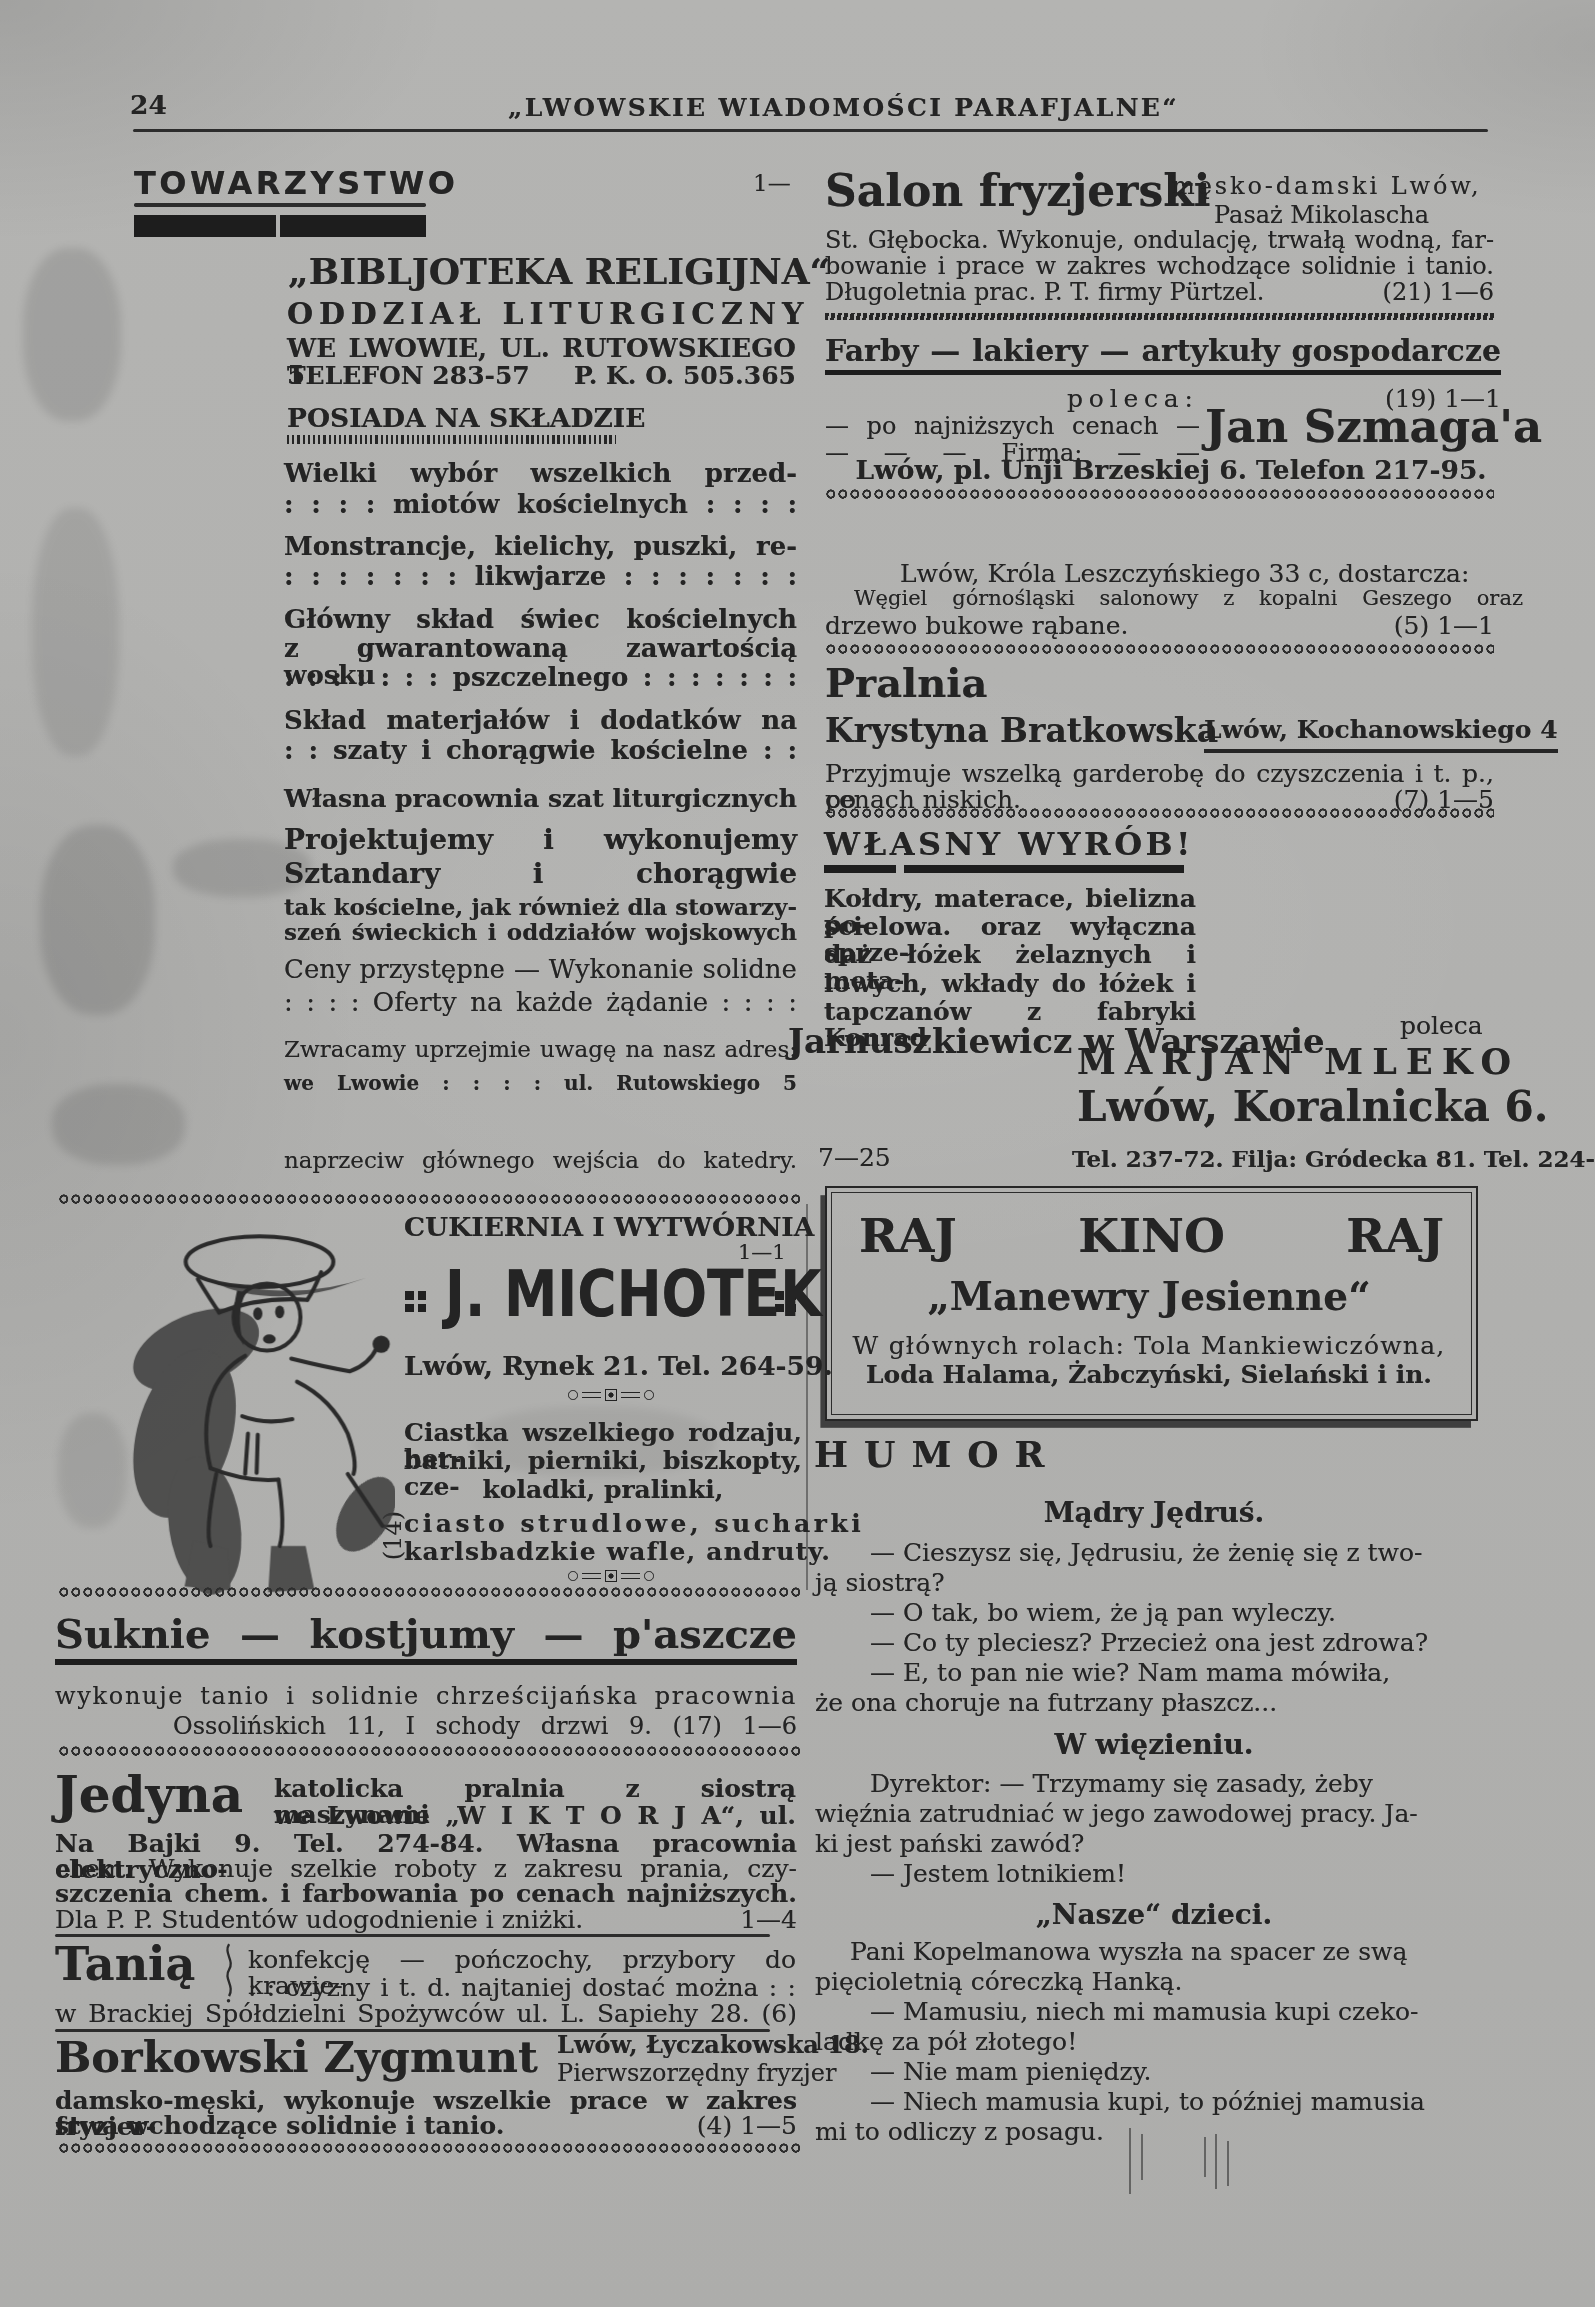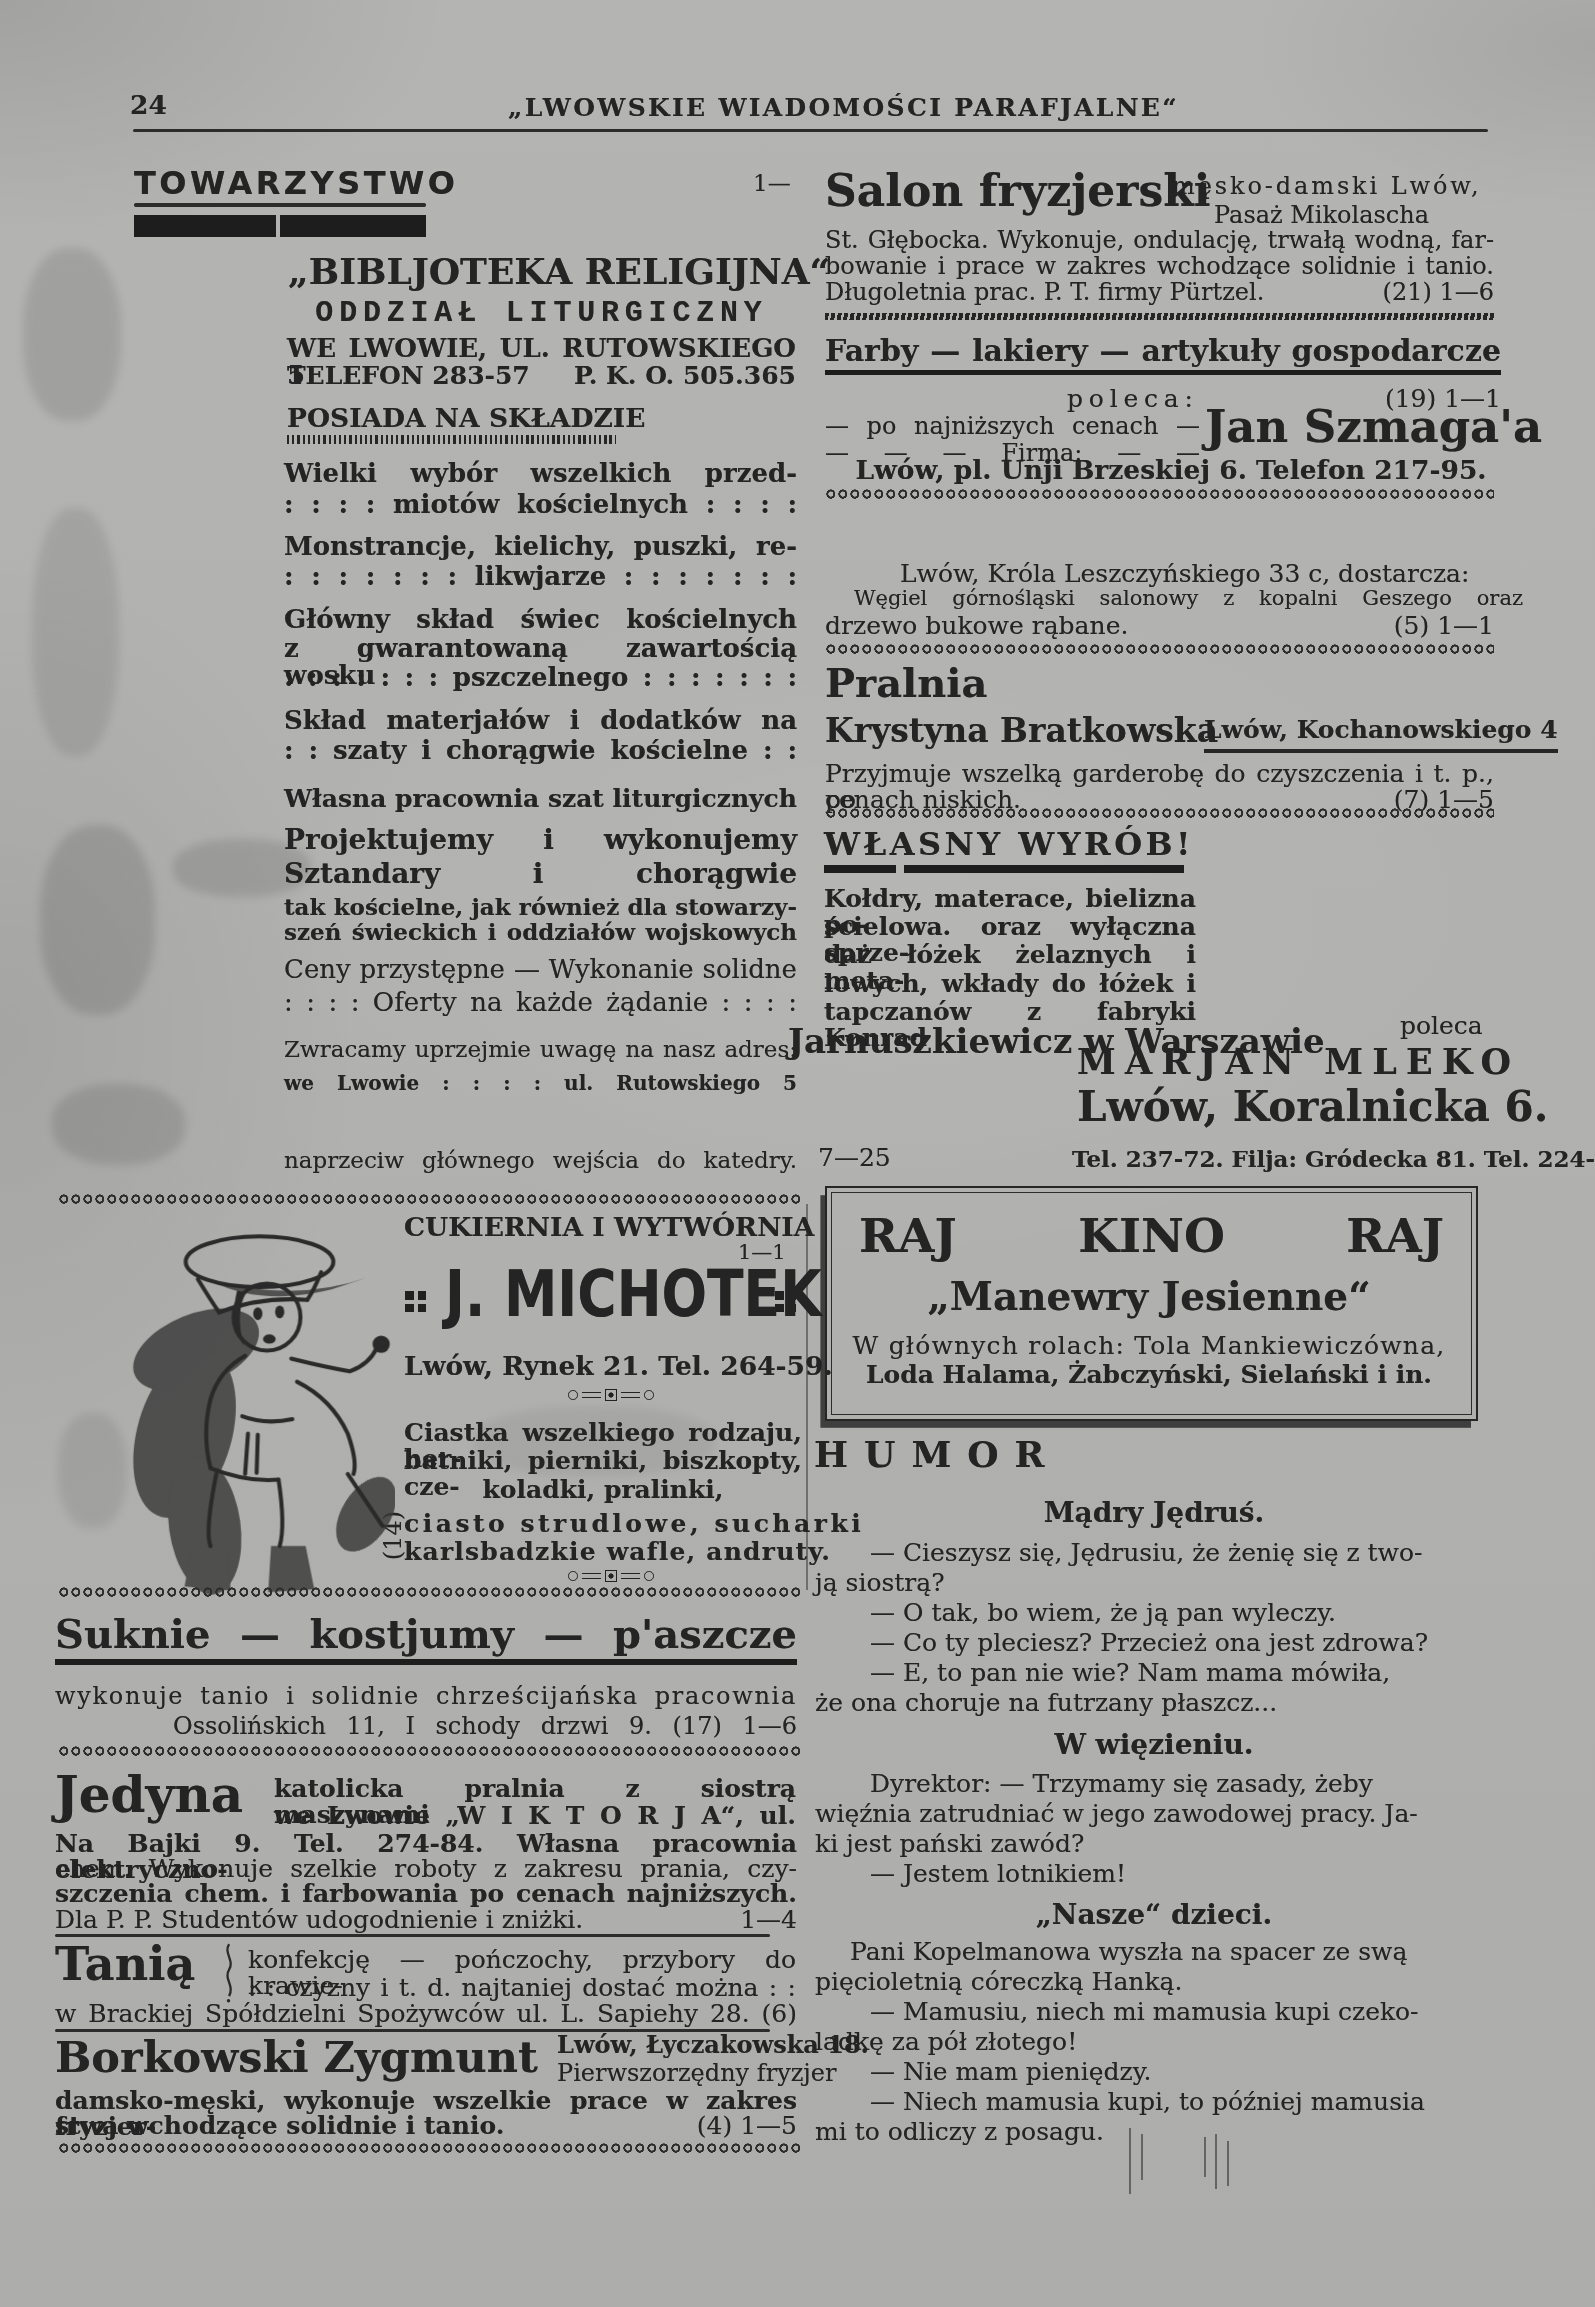--- a/index.html
+++ b/index.html
@@ -55,21 +55,21 @@
   <div class="t b c" style="left:508px;top:95px;width:669px;font-size:25px;letter-spacing:2.3px;">„LWOWSKIE WIADOMOŚCI PARAFJALNE“</div>
   <div class="rule" style="left:133px;top:129px;width:1355px;height:2.9px;"></div>
 
   <div class="t b sans" style="left:134px;top:167px;font-size:32px;letter-spacing:3.5px;">TOWARZYSTWO</div>
   <div class="rule" style="left:134px;top:203px;width:292px;height:4px;"></div>
   <div class="bar" style="left:134px;top:215px;width:292px;height:22px;"></div>
   <div style="position:absolute;left:276px;top:215px;width:4px;height:22px;background:#b2b2b0;"></div>
   <div class="t" style="left:753px;top:171px;font-size:23px;">1—</div>
 
   <div class="t b c" style="left:288px;top:253px;width:508px;font-size:36px;">„BIBLJOTEKA RELIGIJNA“</div>
-  <div class="t b c" style="left:287px;top:298px;width:509px;font-size:30px;letter-spacing:5.8px;font-family:Liberation Mono, monospace;">ODDZIAŁ LITURGICZNY</div>
+  <div class="t b c" style="left:287px;top:298px;width:509px;font-size:30px;letter-spacing:5.8px;">ODDZIAŁ LITURGICZNY</div>
   <div class="jl b" style="position:absolute;left:287px;top:335px;width:509px;font-size:26px;">WE LWOWIE, UL. RUTOWSKIEGO 5</div>
   <div class="frow b" style="left:287px;top:363px;width:509px;font-size:25px;">
     <span>TELEFON 283-57</span>
     <span>P. K. O. 505.365</span>
   </div>
   <div class="t b" style="left:287px;top:404px;font-size:26.5px;">POSIADA NA SKŁADZIE</div>
   <div class="hatch" style="left:287px;top:435px;width:329px;"></div>
 
   <div class="jl b" style="position:absolute;left:284px;top:460px;width:513px;font-size:26px;">Wielki wybór wszelkich przed-</div>
   <div class="jl b" style="position:absolute;left:284px;top:491px;width:513px;font-size:26px;">: : : :  miotów kościelnych  : : : :</div>

